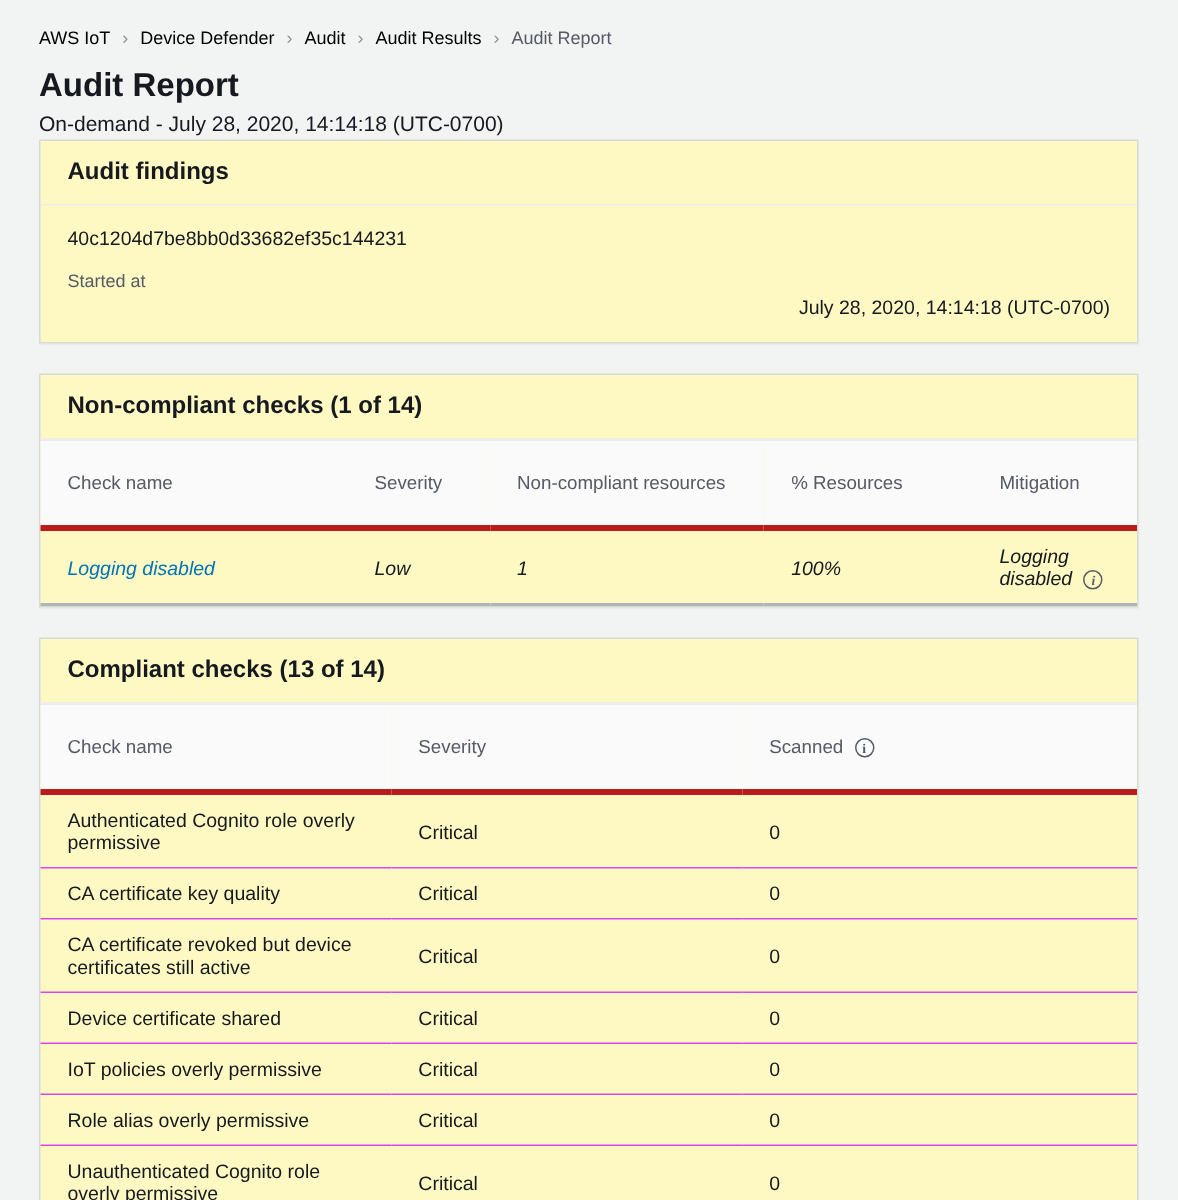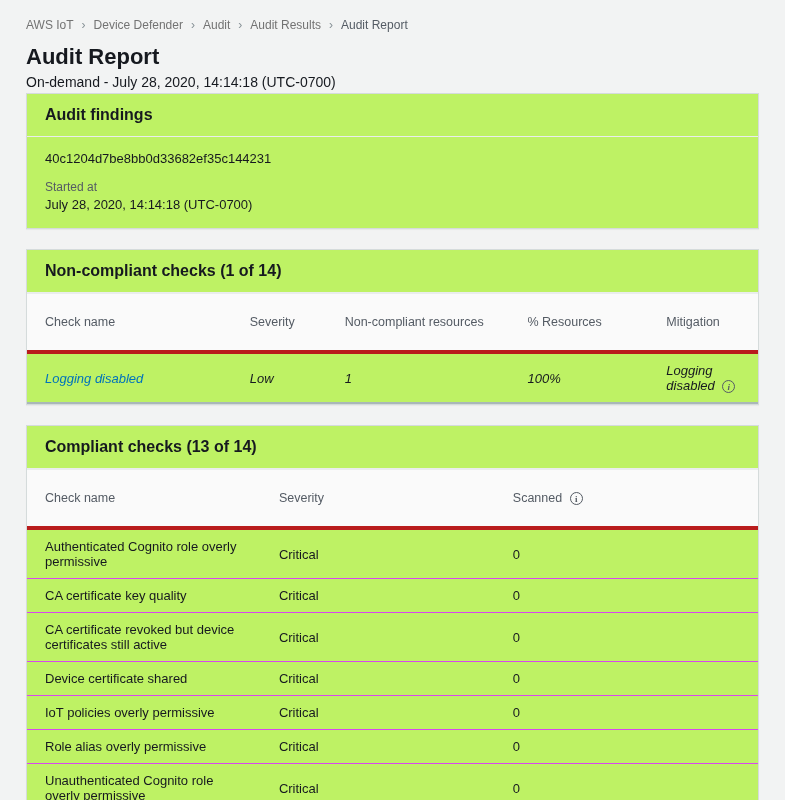--- a/index.html
+++ b/index.html
@@ -13,49 +13,49 @@
     overflow: hidden;
   }
   .page { padding: 18px 26px; }
   .breadcrumb {
     display: flex;
     align-items: center;
     gap: 8px;
     font-size: 12px;
     margin-bottom: 12px;
   }
-  .breadcrumb a { color: #737373; text-decoration: none; }
+  .breadcrumb a { color: #000000; text-decoration: none; }
   .breadcrumb .sep { color: #879196; }
   .breadcrumb .current { color: #545b64; }
   h1 {
     font-size: 22px;
     font-weight: 600;
     margin-bottom: 4px;
   }
   .subtitle {
     font-size: 14px;
     font-weight: 400;
     margin-bottom: 3px;
   }
   .panel {
-    background: #bef264;
+    background: #fef9c3;
     border: 1px solid #d5dbdb;
     box-shadow: 0 1px 1px rgba(0,0,0,0.04);
     margin-bottom: 20px;
   }
   .panel-header {
     padding: 12px 18px;
     border-bottom: 1px solid #eaeded;
     font-size: 16px;
     font-weight: 700;
   }
   .panel-body { padding: 14px 18px 16px; }
   .meta-label { font-size: 12px; color: #545b64; margin-bottom: 3px; }
   .meta-value { font-size: 13px; color: #16191f; margin-bottom: 14px; }
-  .meta-value:last-child { margin-bottom: 0; }
+  .meta-value:last-child { margin-bottom: 0; text-align: right; }
   table.aws {
     width: 100%;
     border-collapse: collapse;
     font-size: 13px;
   }
   table.aws thead th {
     text-align: left;
     font-weight: 400;
     color: #545b64;
     background: #fafafa;

